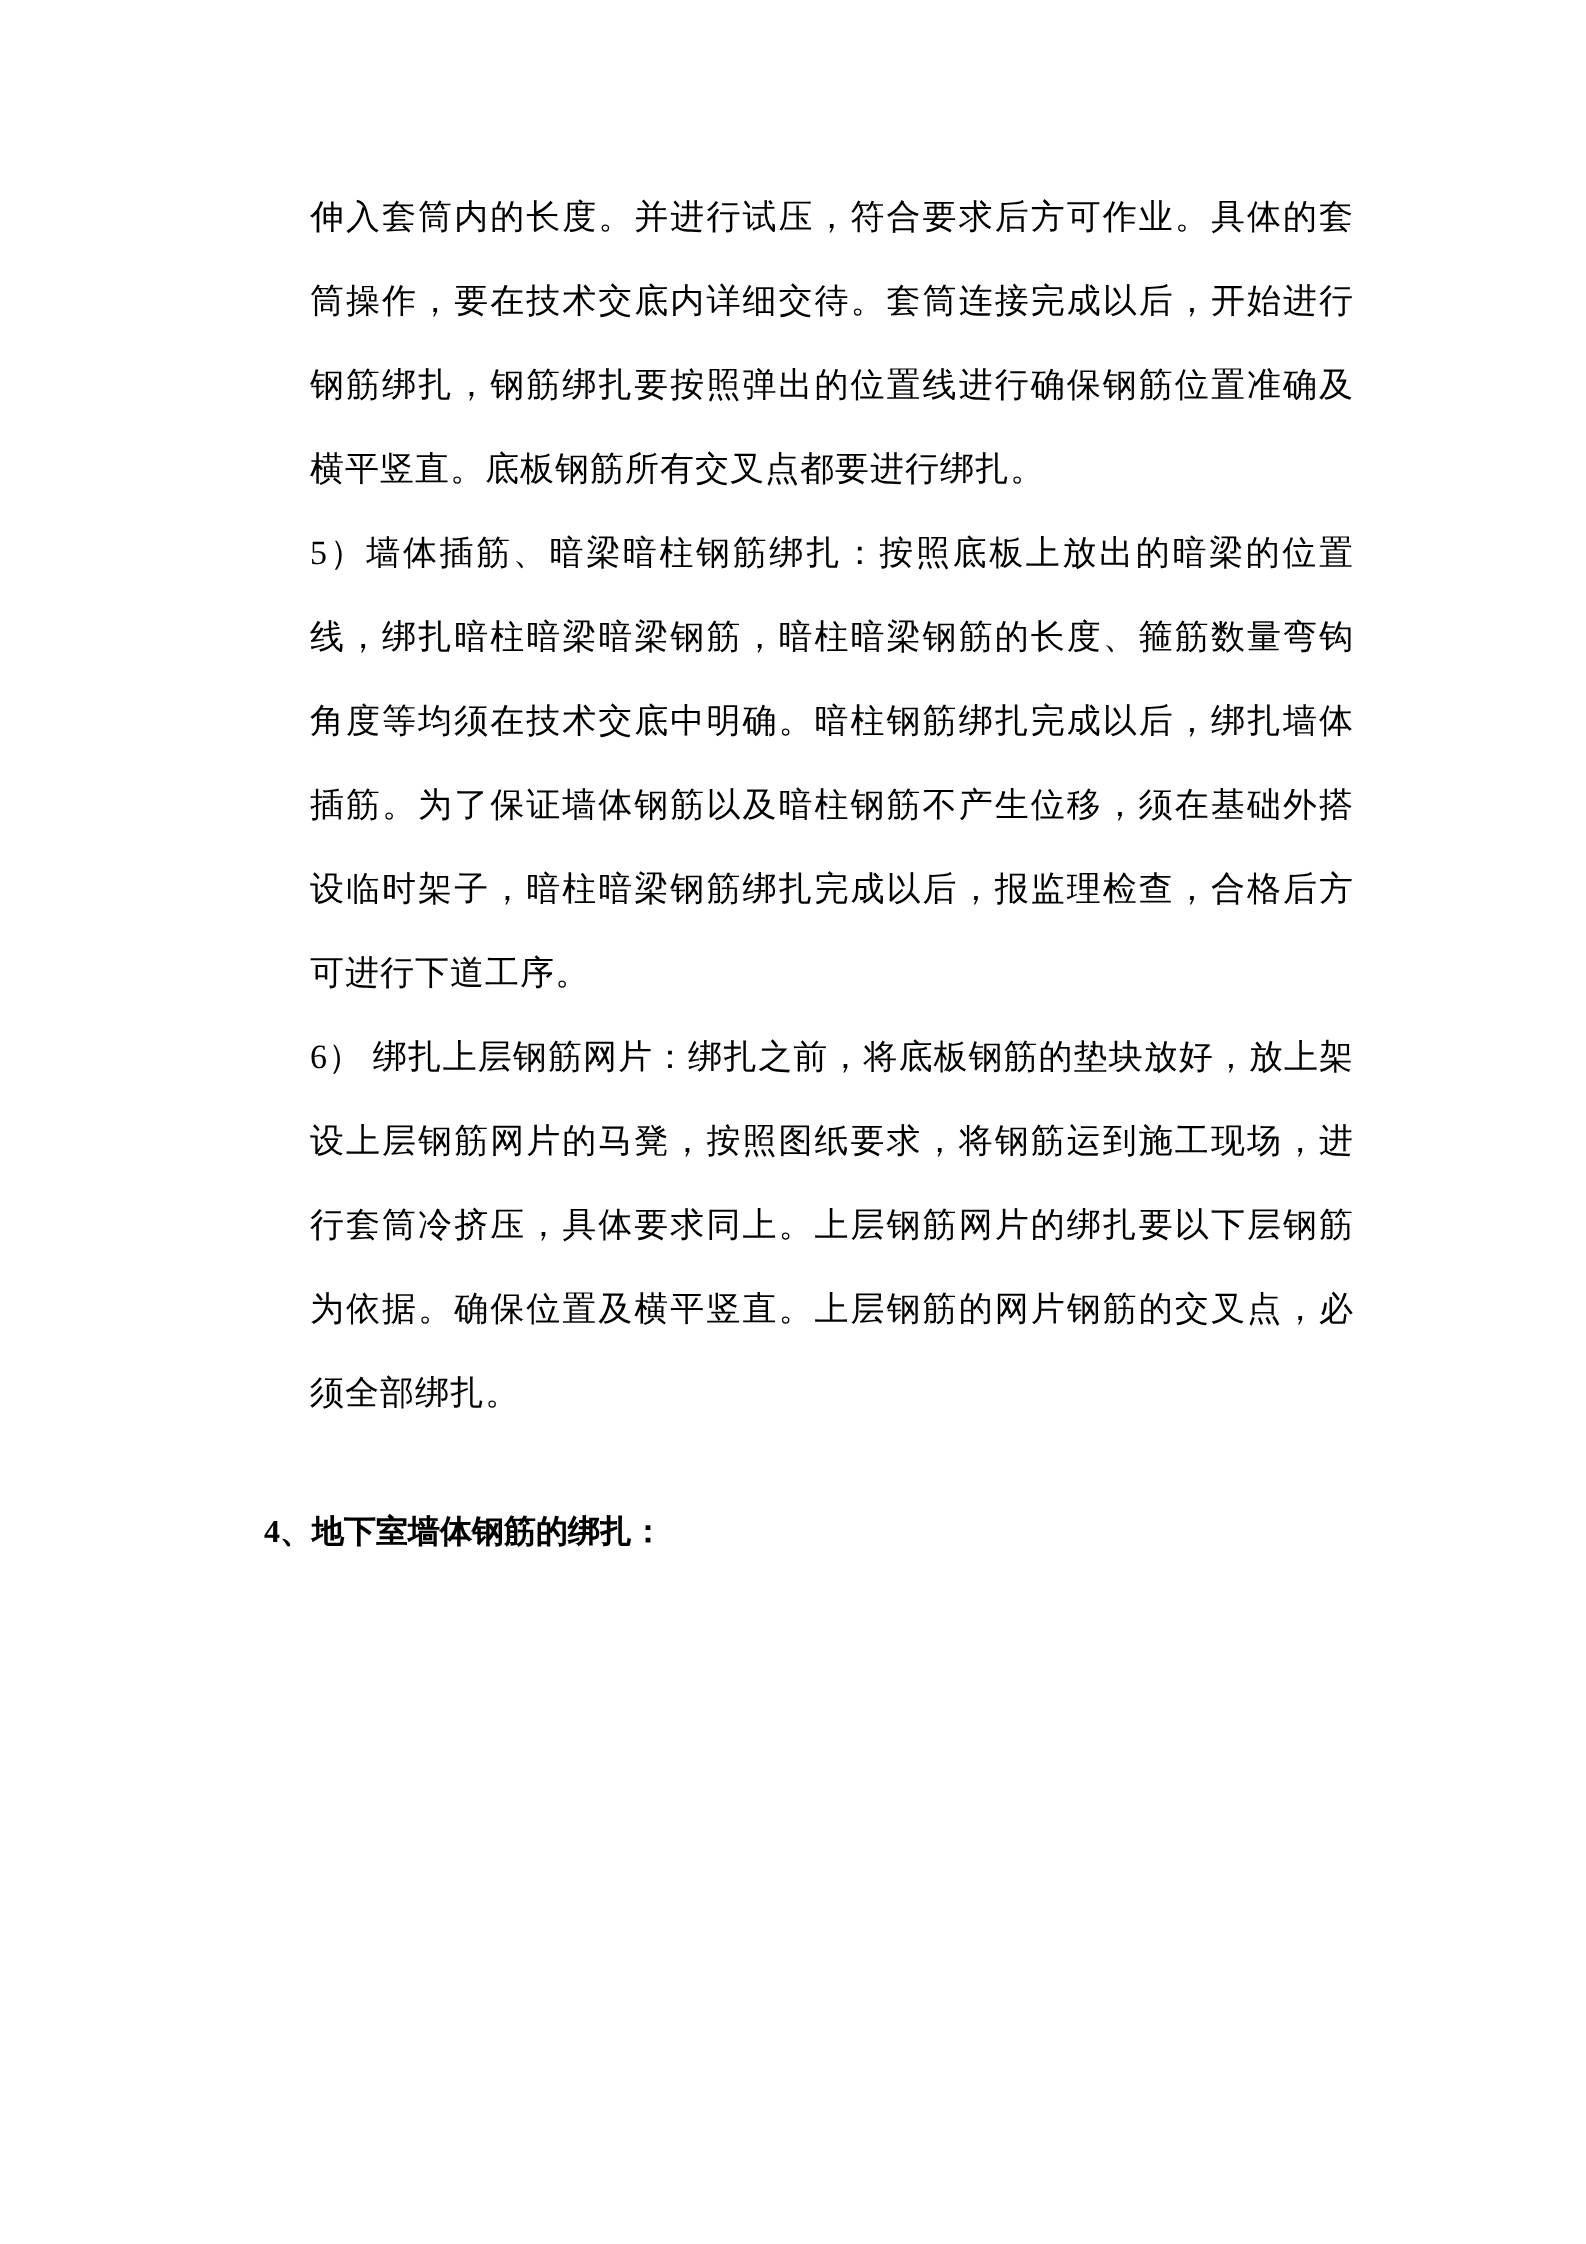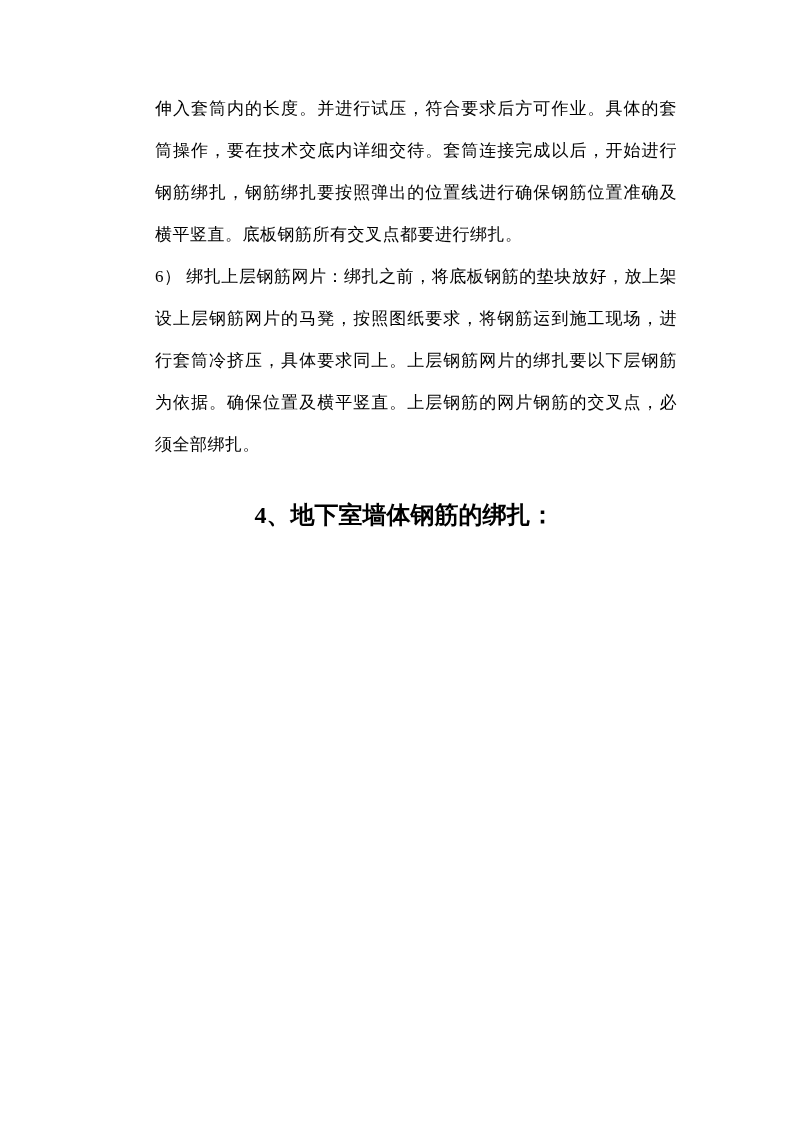--- a/index.html
+++ b/index.html
@@ -23,40 +23,41 @@
     width: 522px;
   }
   .para {
     font-size: 17px;
     line-height: 42px;
     text-align: justify;
     letter-spacing: 0.5px;
     margin: 0;
   }
   .heading {
-    font-size: 24px;
+    font-size: 16px;
     font-weight: bold;
     line-height: 30px;
     margin: 34px 0 20px -23px; 
-    text-align: center;
+    text-align: left;
   }
   .page-number {
     position: absolute;
     left: 0;
     right: 0;
     top: 1034px;
     text-align: center;
     font-size: 14px;
     line-height: 18px;
   }
 </style>
 </head>
 <body>
 
 <div class="page">
   <div class="content">
     <p class="para">伸入套筒内的长度。并进行试压，符合要求后方可作业。具体的套筒操作，要在技术交底内详细交待。套筒连接完成以后，开始进行钢筋绑扎，钢筋绑扎要按照弹出的位置线进行确保钢筋位置准确及横平竖直。底板钢筋所有交叉点都要进行绑扎。</p>
+    <p class="para">5）墙体插筋、暗梁暗柱钢筋绑扎：按照底板上放出的暗梁的位置线，绑扎暗柱暗梁暗梁钢筋，暗柱暗梁钢筋的长度、箍筋数量弯钩角度等均须在技术交底中明确。暗柱钢筋绑扎完成以后，绑扎墙体插筋。为了保证墙体钢筋以及暗柱钢筋不产生位移，须在基础外搭设临时架子，暗柱暗梁钢筋绑扎完成以后，报监理检查，合格后方可进行下道工序。</p>
     <p class="para">6） 绑扎上层钢筋网片：绑扎之前，将底板钢筋的垫块放好，放上架设上层钢筋网片的马凳，按照图纸要求，将钢筋运到施工现场，进行套筒冷挤压，具体要求同上。上层钢筋网片的绑扎要以下层钢筋为依据。确保位置及横平竖直。上层钢筋的网片钢筋的交叉点，必须全部绑扎。</p>
     <h2 class="heading">4、地下室墙体钢筋的绑扎：</h2>
   </div>
 
   <div class="page-number">5</div>
 </div>
 
 </body></html>

